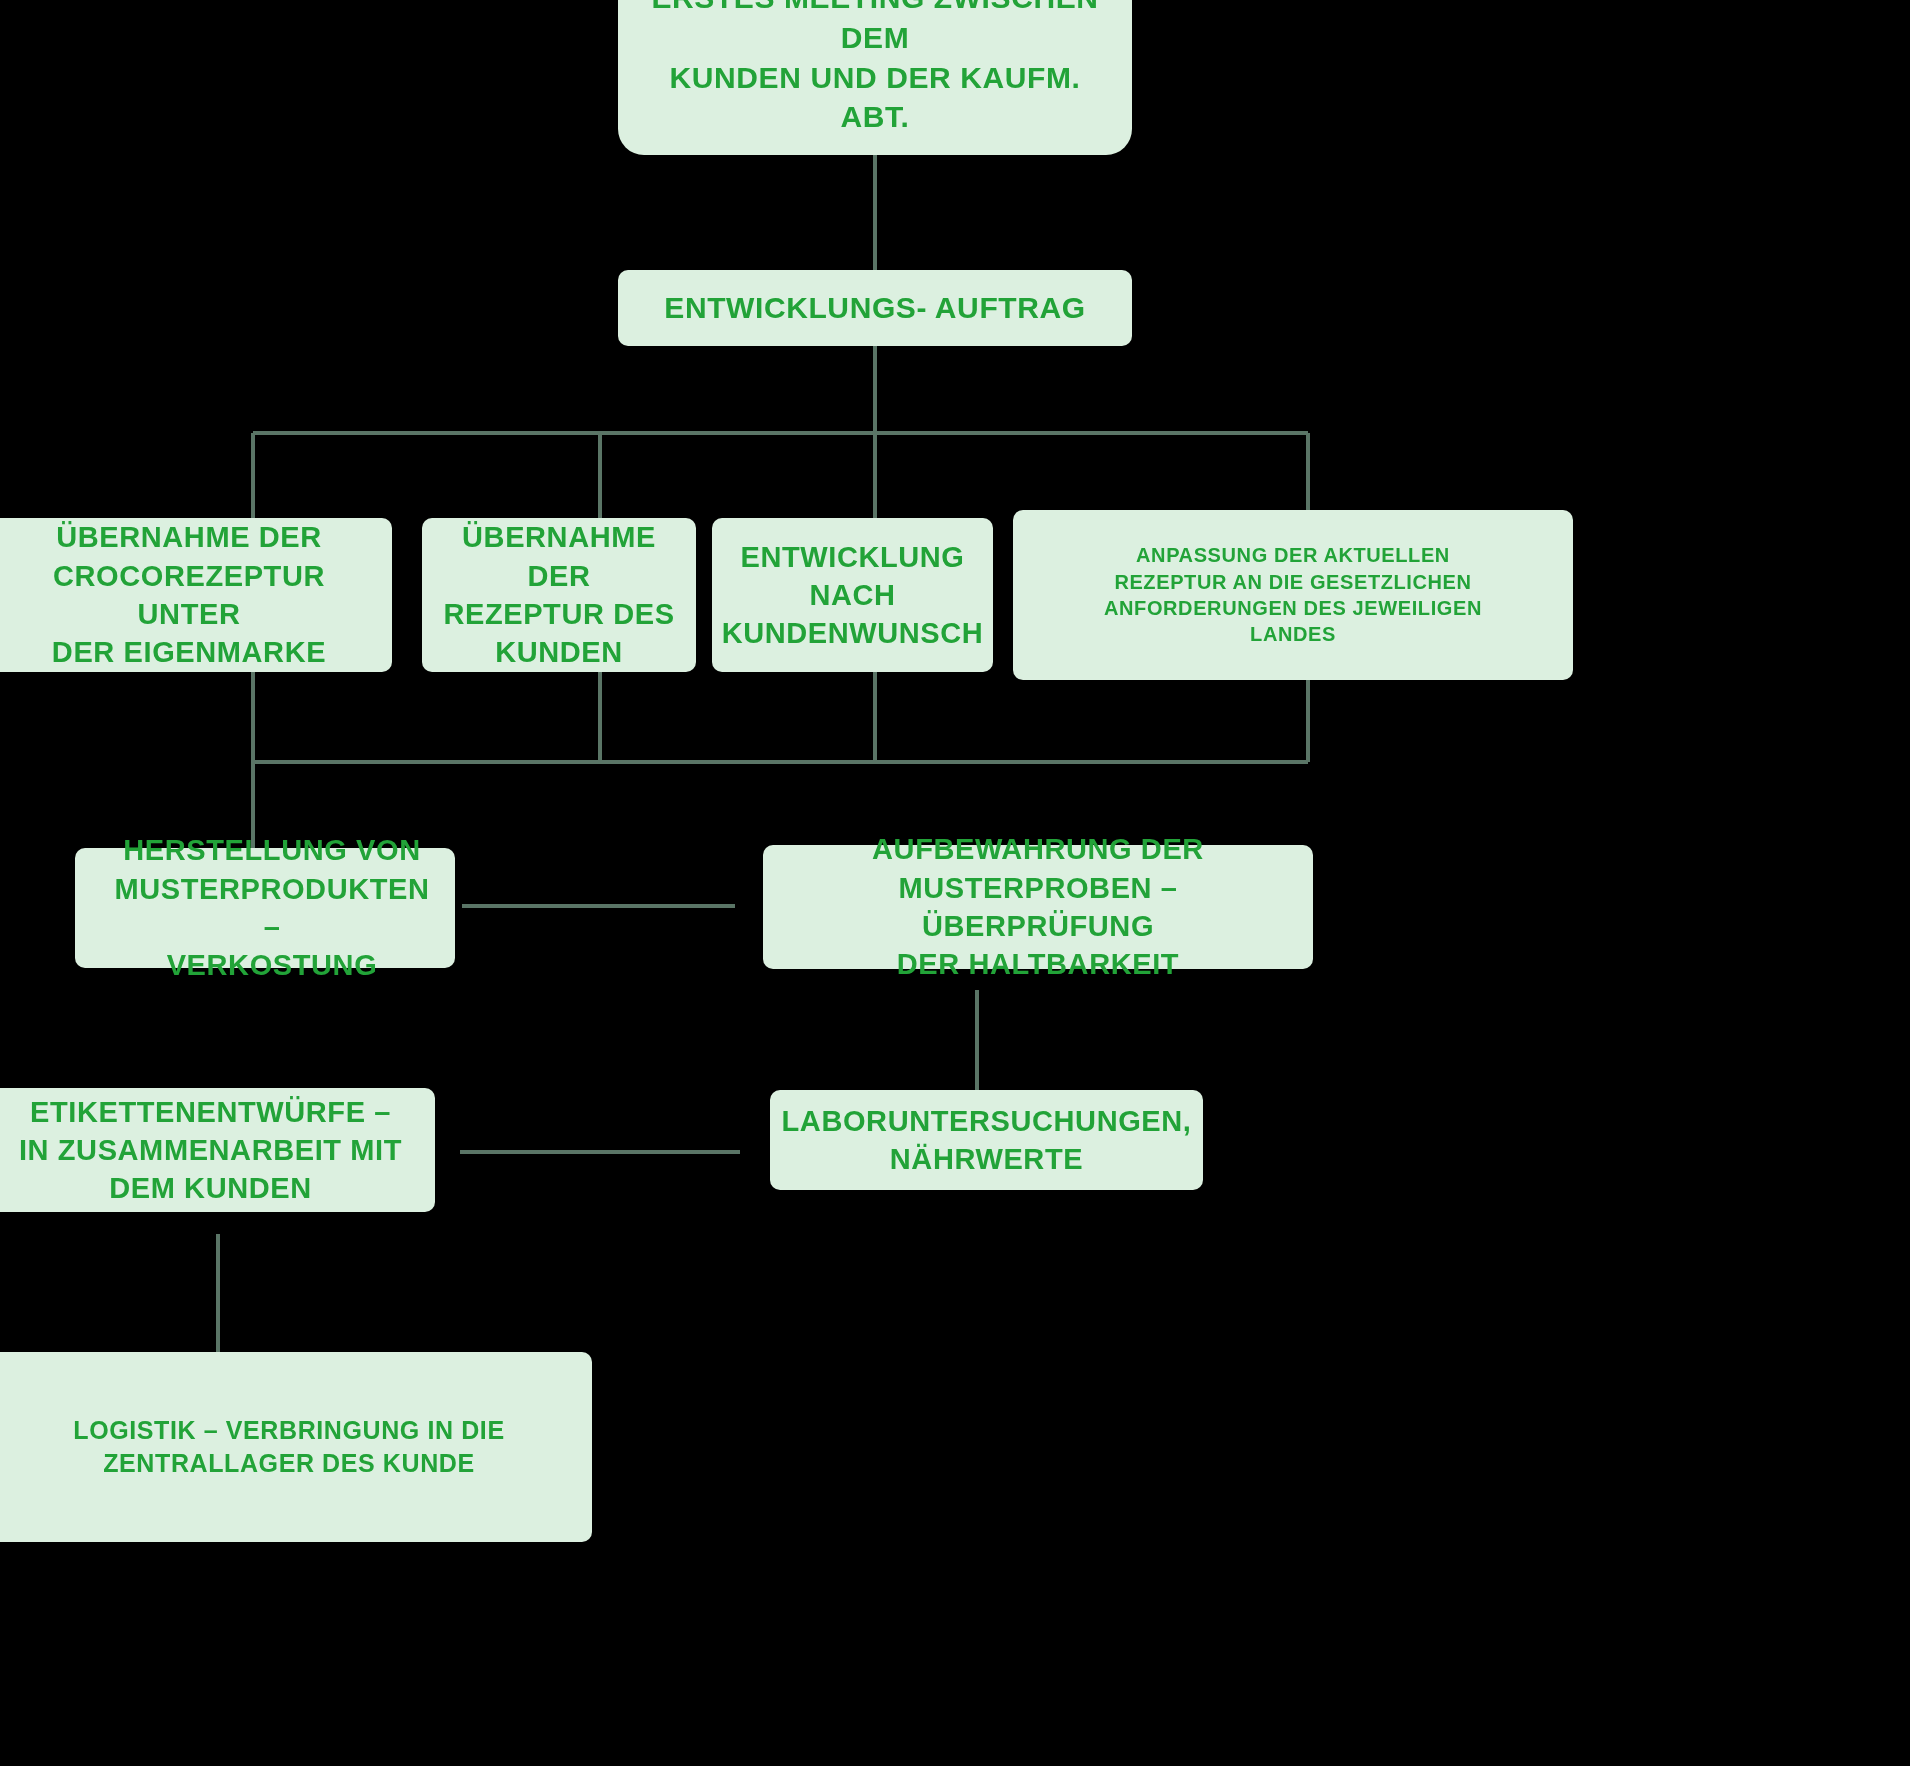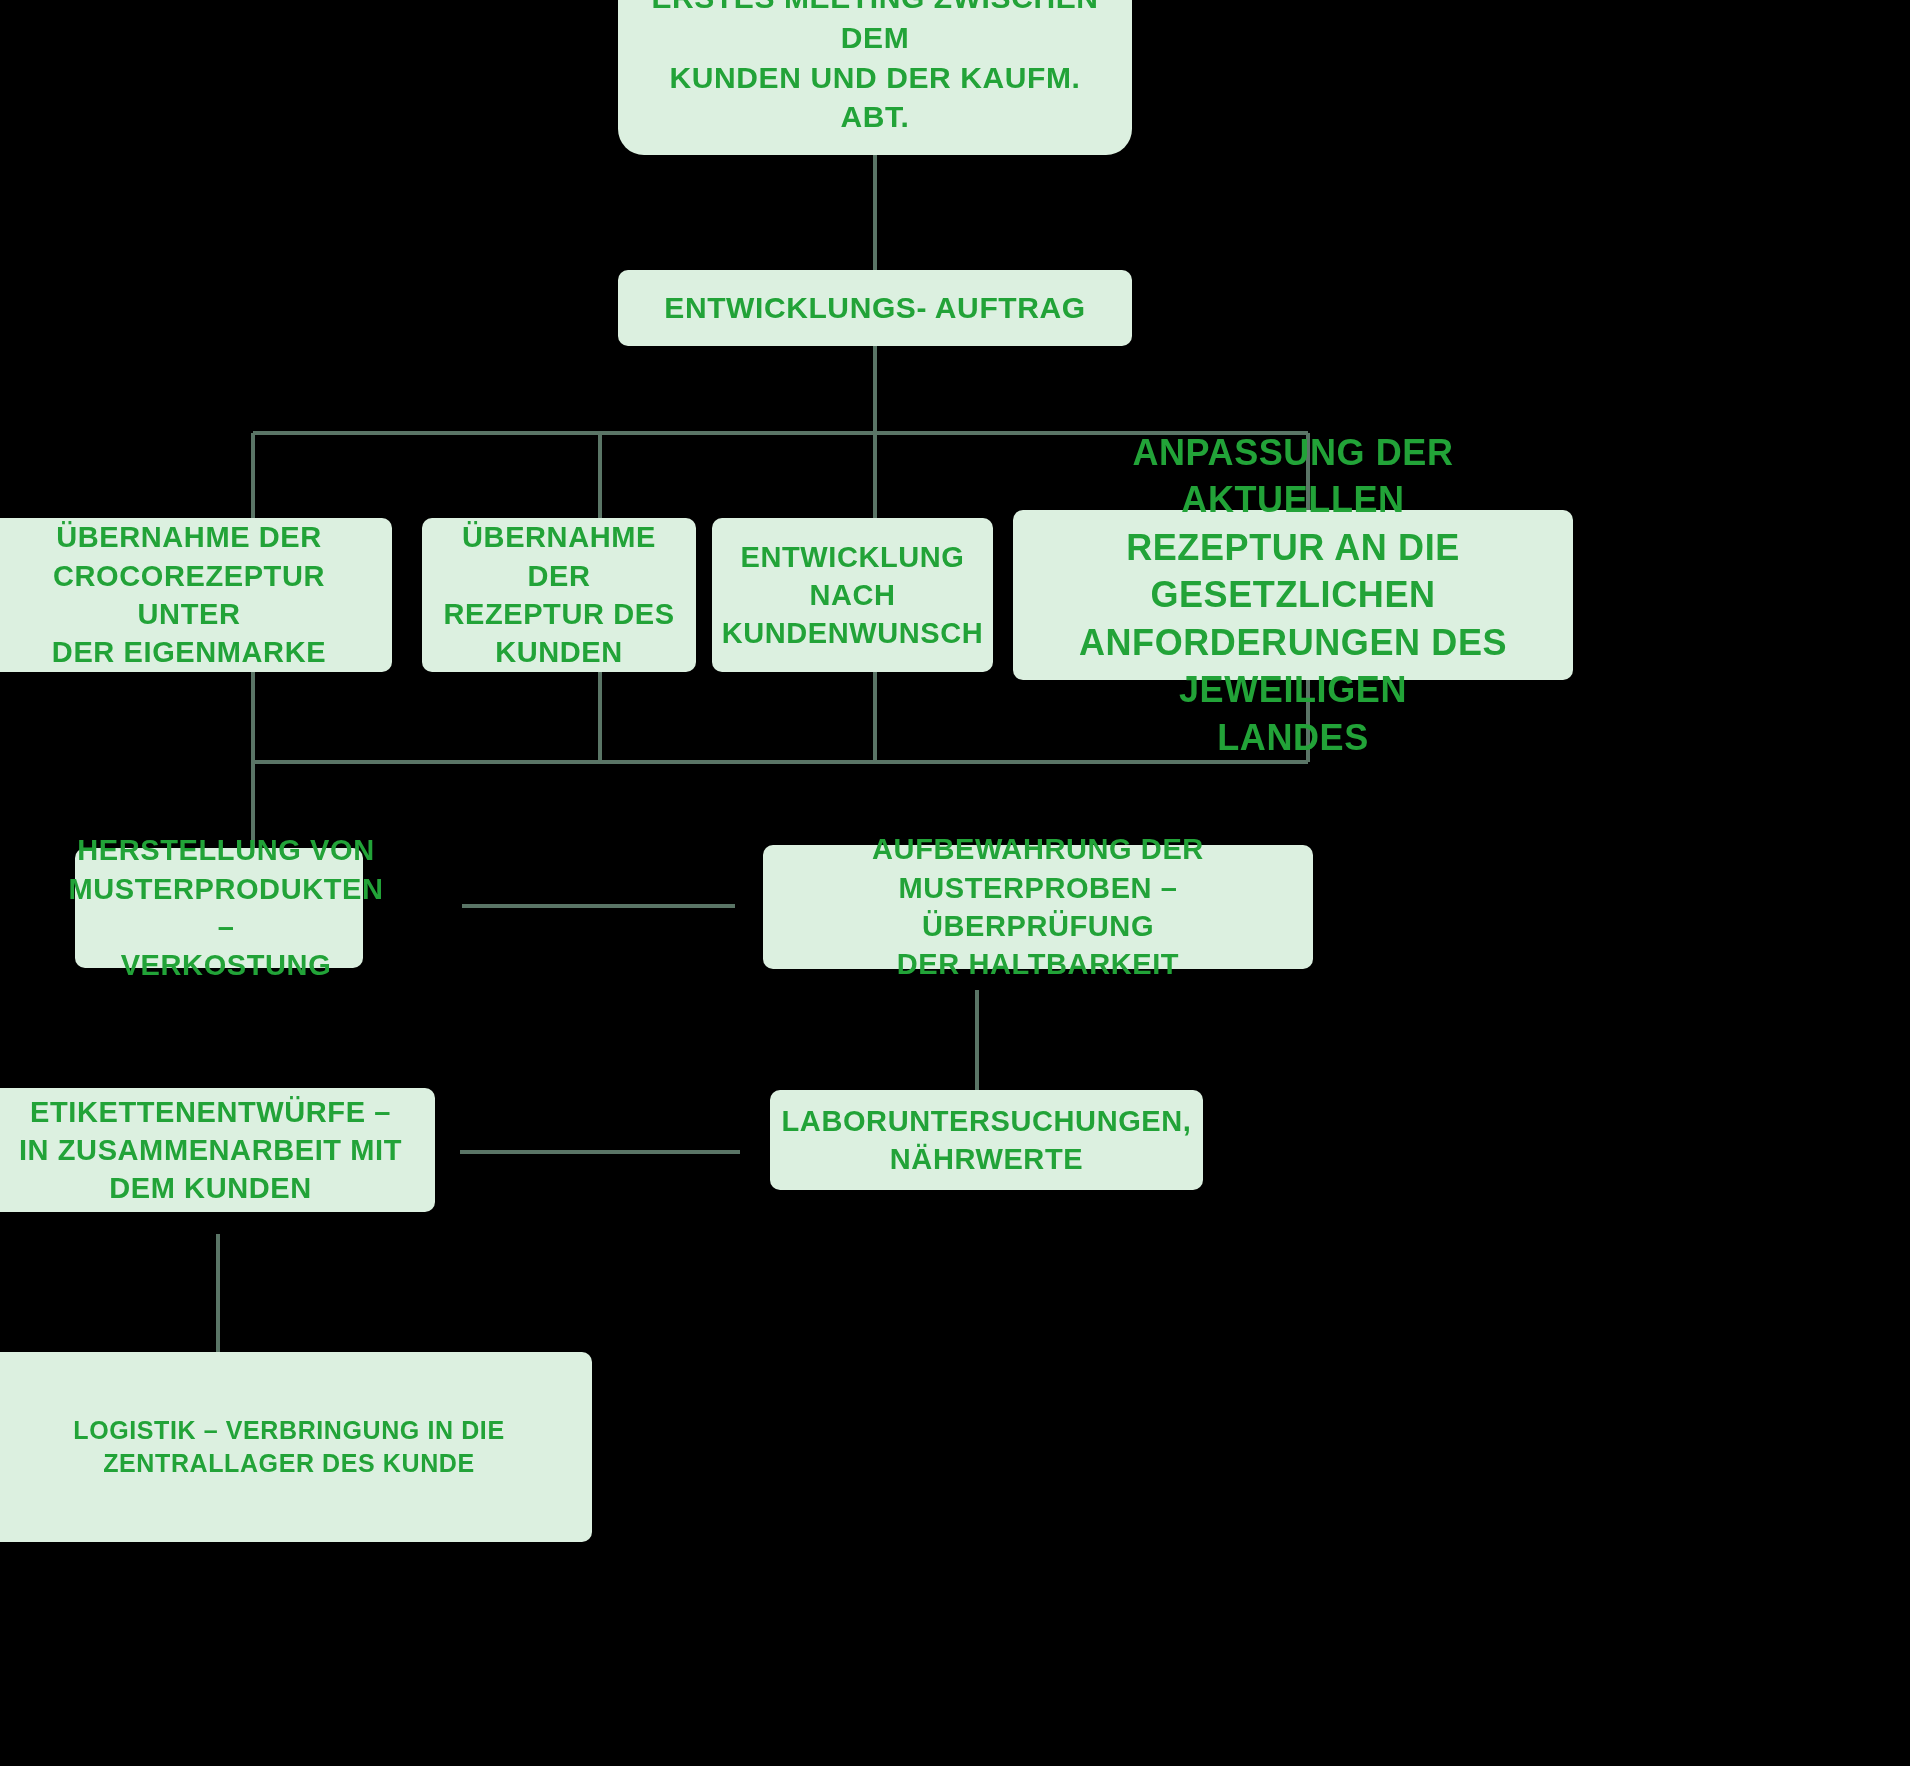--- a/index.html
+++ b/index.html
@@ -26,29 +26,29 @@
     white-space:pre-line;
   }
 
   
   #n-meeting      {left:618px; top:-40px;  width:514px; height:195px; border-radius:26px;}
   #n-auftrag      {left:618px; top:270px;  width:514px; height:76px;}
   #n-croco        {left:-14px; top:518px;  width:406px; height:154px;}
   #n-rezeptur     {left:422px; top:518px;  width:274px; height:154px;}
   #n-kundenwunsch {left:712px; top:518px;  width:281px; height:154px;}
   #n-anpassung    {left:1013px;top:510px;  width:560px; height:170px;}
-  #n-herstellung  {left:75px;  top:848px;  width:288px; height:120px;padding-left:32px;}
+  #n-herstellung  {left:75px;  top:848px;  width:380px; height:120px;padding-left:32px;}
   #n-aufbewahrung {left:763px; top:845px;  width:550px; height:124px;}
   #n-etiketten    {left:-14px; top:1088px; width:449px; height:124px;}
   #n-labor        {left:770px; top:1090px; width:433px; height:100px;}
   #n-logistik     {left:-14px; top:1352px; width:606px; height:190px;}
 
   #n-meeting .label{font-size:30px;}
   #n-auftrag .label{font-size:30px;}
-  #n-anpassung .label{font-size:36px;}
+  #n-anpassung .label{font-size:20px;}
   #n-logistik .label{font-size:25px;}
 
   
   #wires{position:absolute;left:0;top:0;width:1910px;height:1766px;pointer-events:none;}
 </style>
 </head>
 <body>
 
 <div id="canvas">
 

